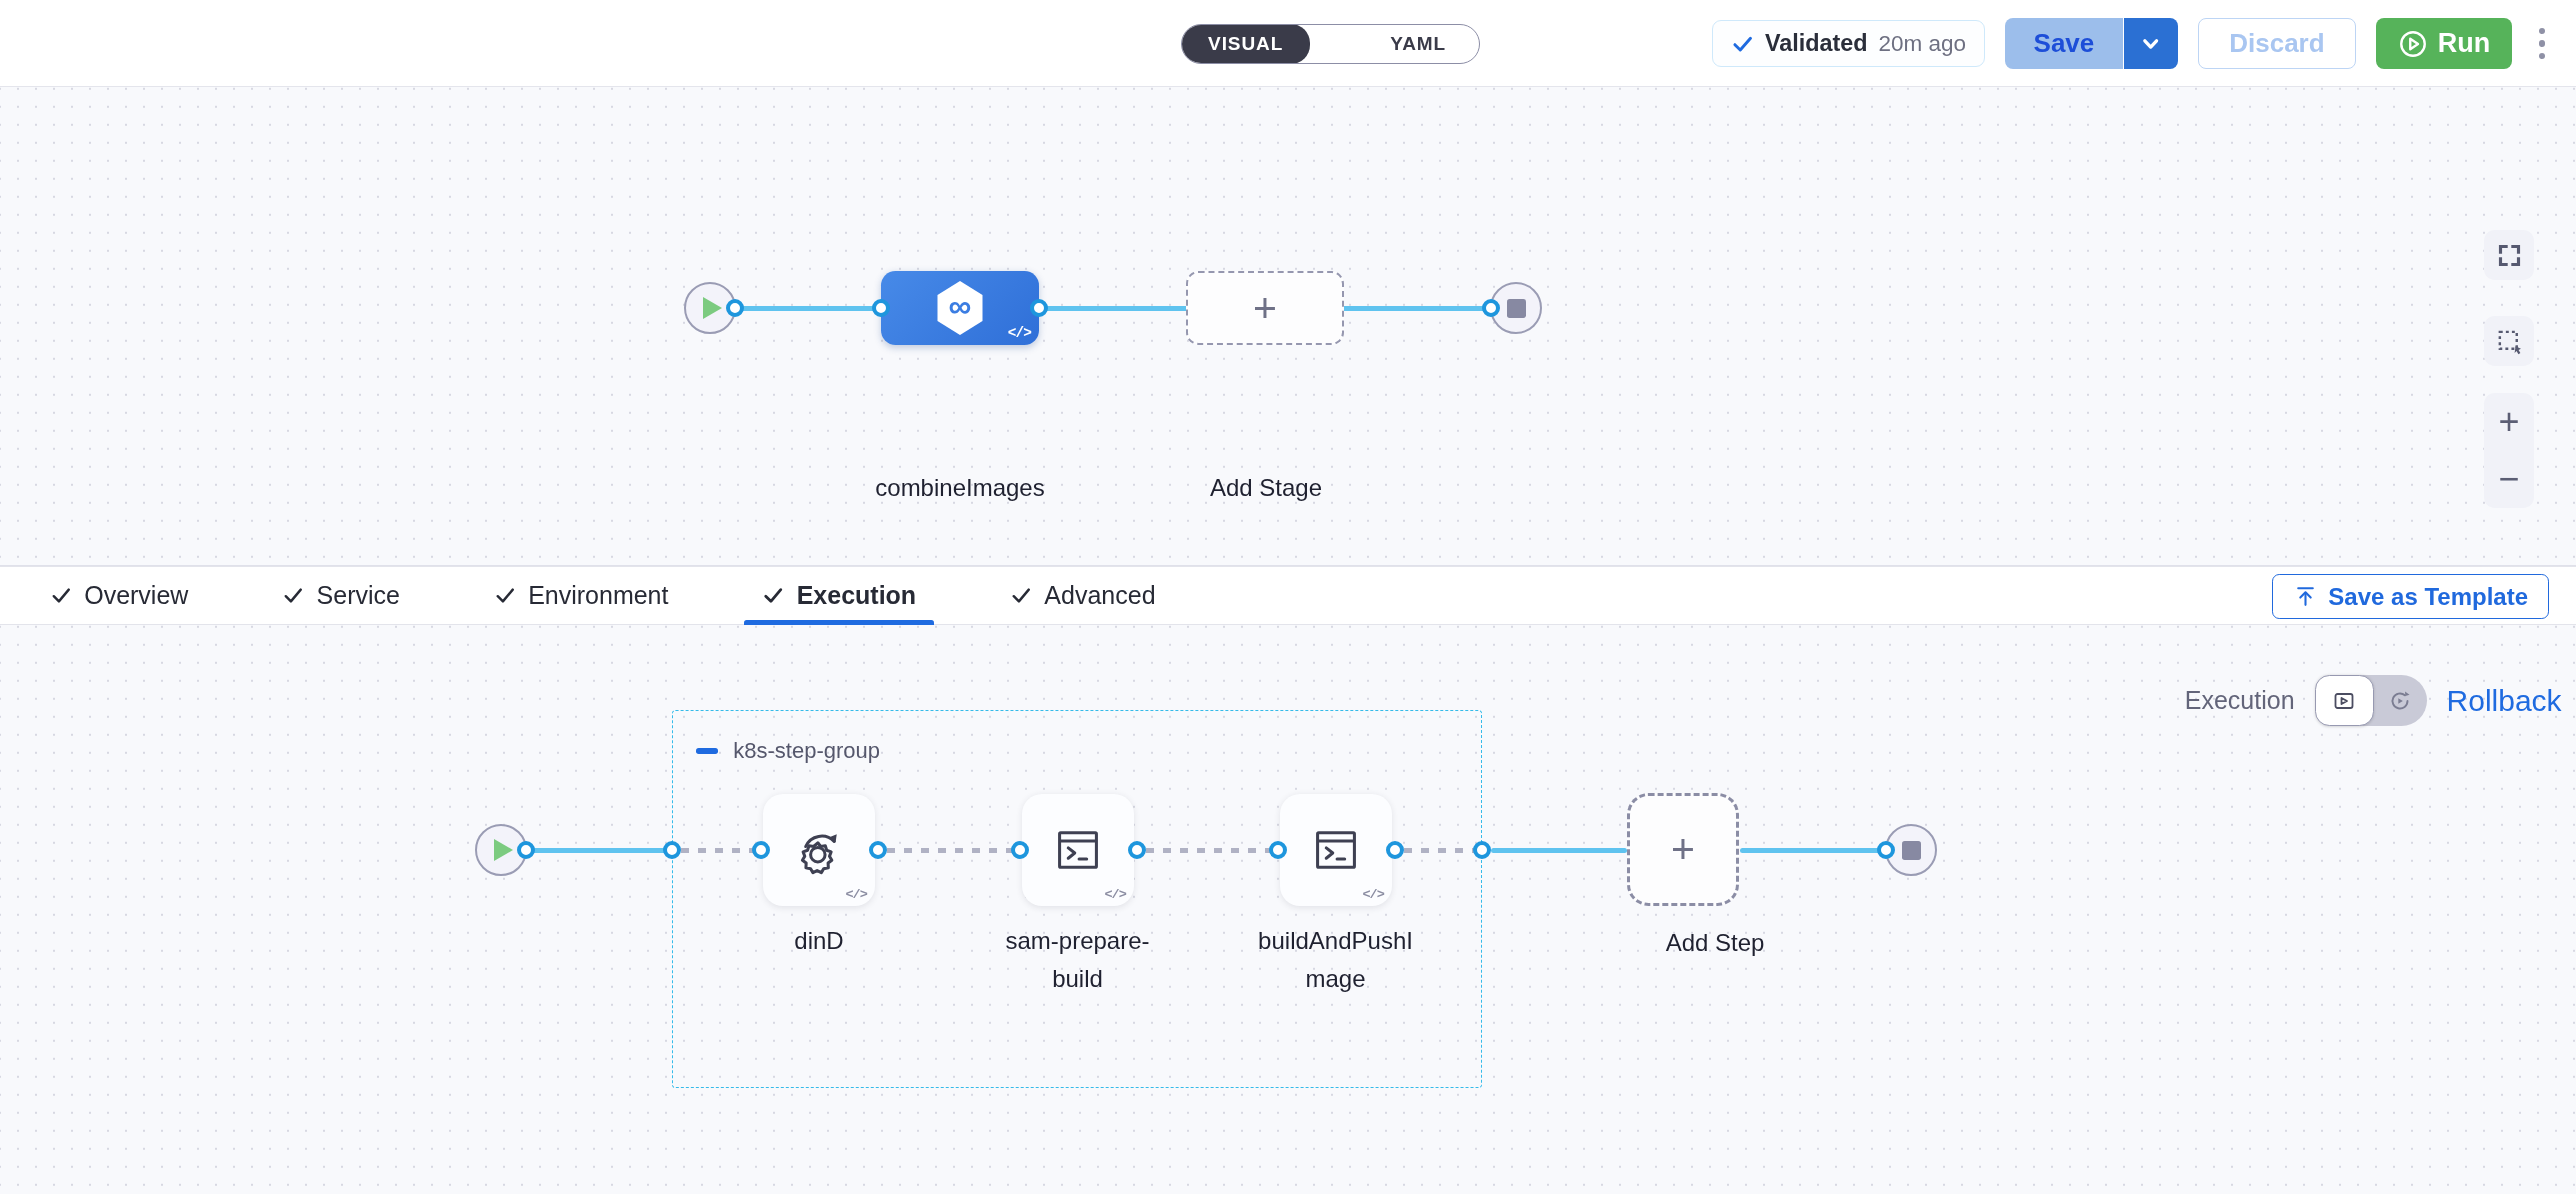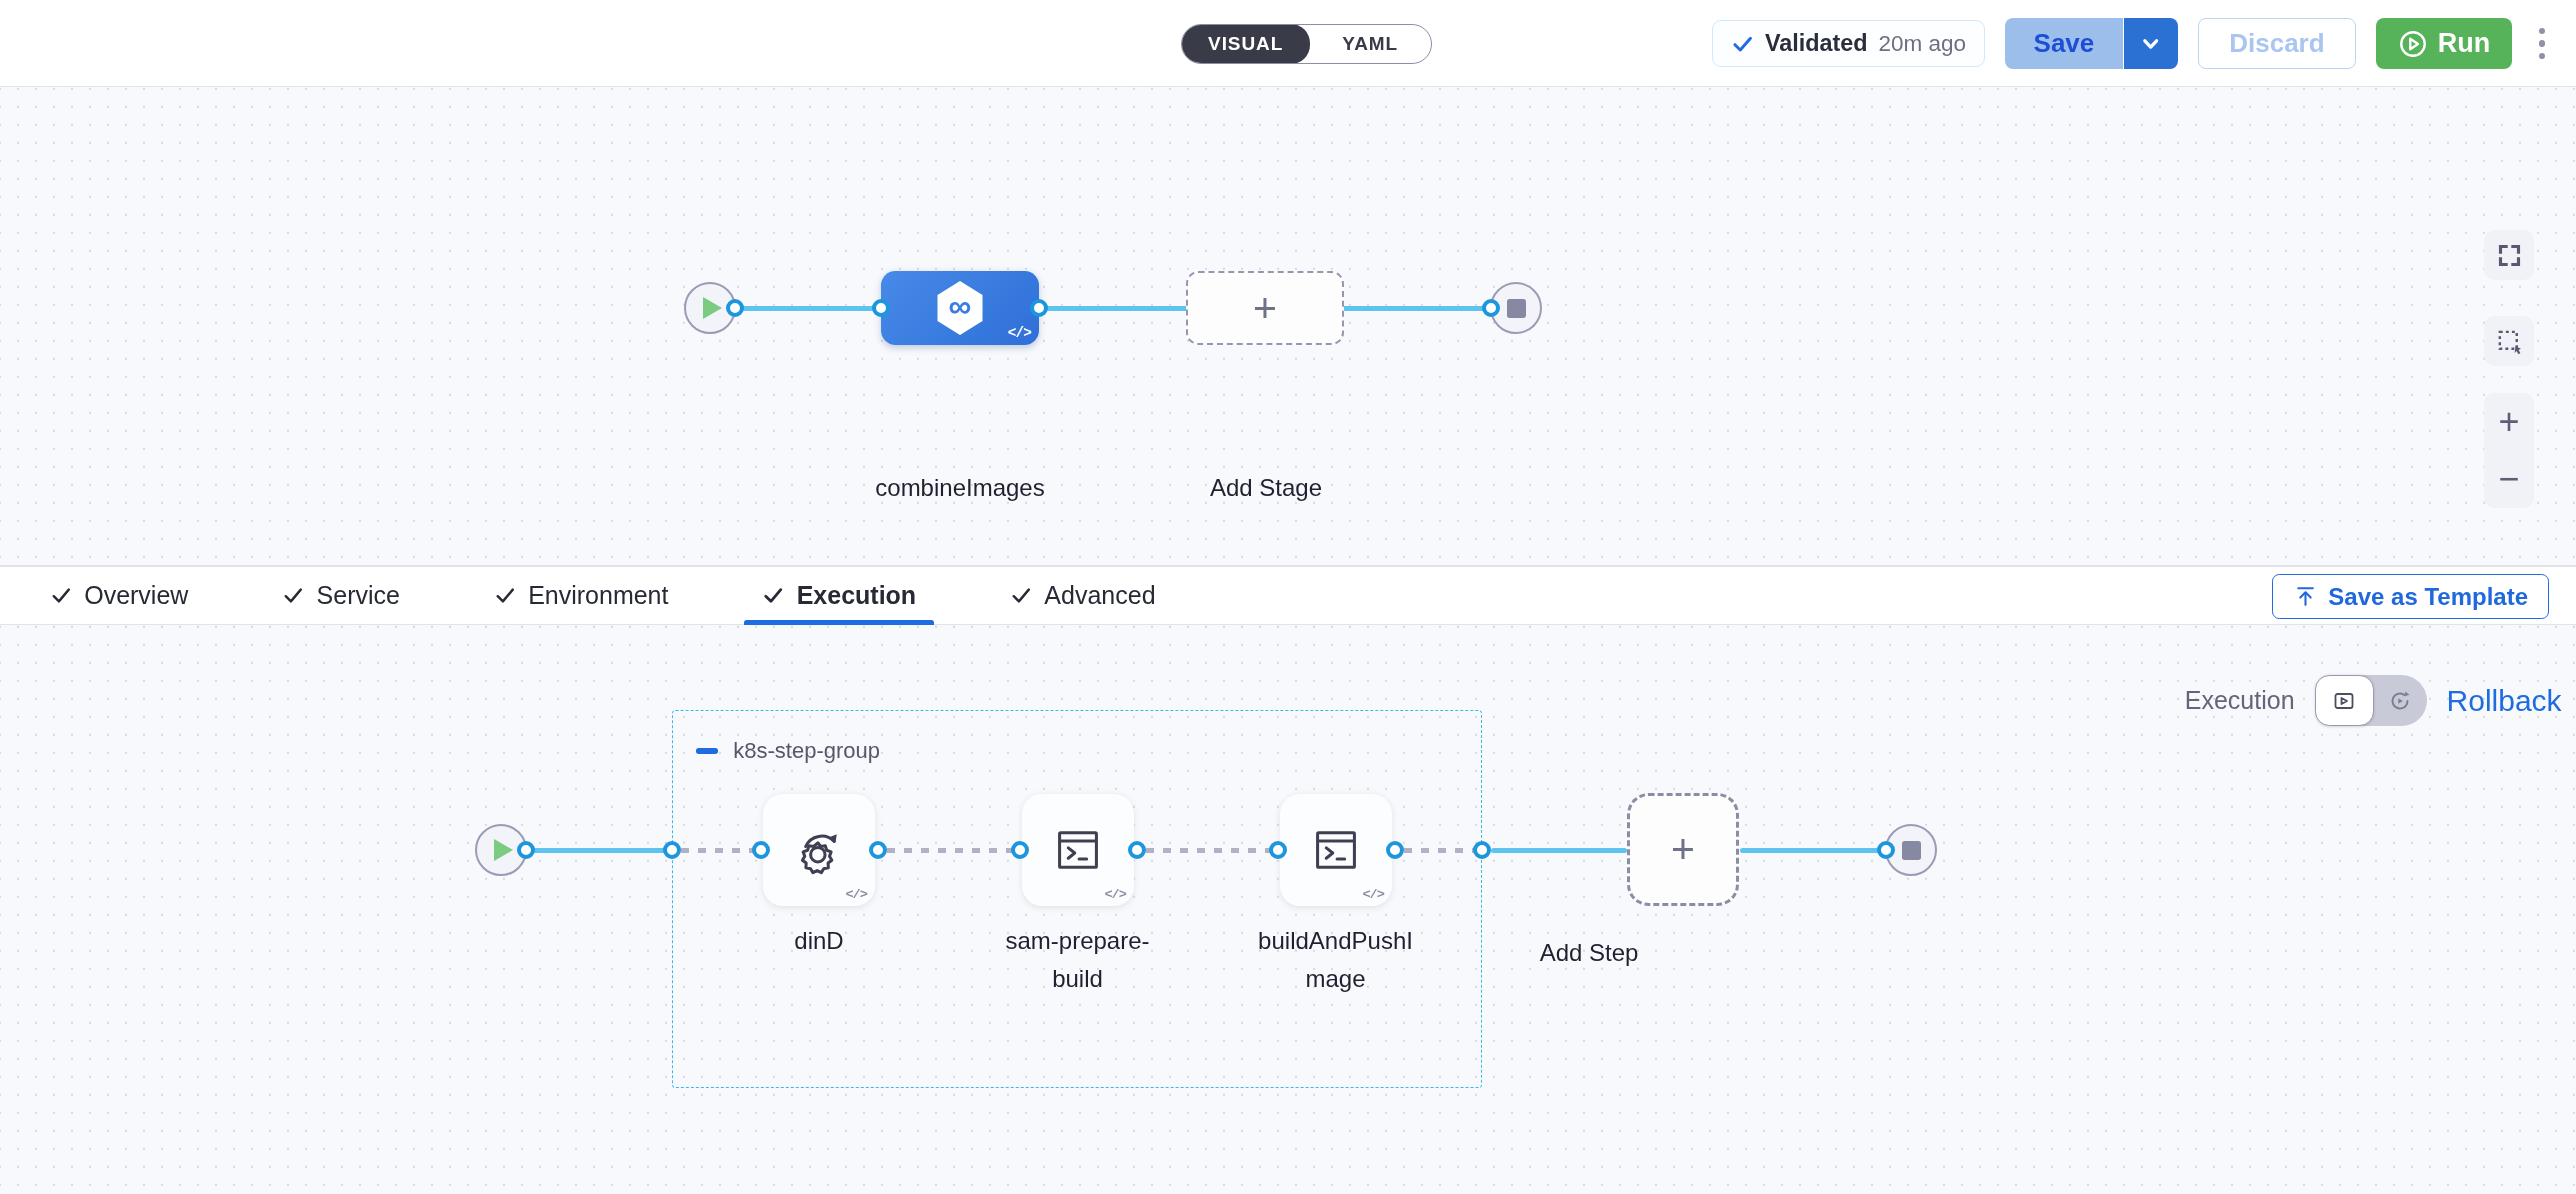--- a/index.html
+++ b/index.html
@@ -6,21 +6,21 @@
   html,body { width:2576px; height:1194px; }
   body { font-family:"Liberation Sans","DejaVu Sans",sans-serif; background:#fff; }
   #app { position:relative; width:2576px; height:1194px; overflow:hidden; background:#fff; }
 
   
   .header { position:absolute; left:0; top:0; width:2576px; height:87px; background:#fff; border-bottom:0.9px solid #e4e5ec; z-index:30; }
   .hdr-left { position:absolute; left:47px; top:0; height:87px; display:flex; align-items:center; gap:21.6px; }
   .page-title { font-size:36px; font-weight:700; color:#1c1d24; letter-spacing:-0.4px; }
   .pencil-btn { display:flex; align-items:center; cursor:pointer; }
 
-  .mode-toggle { position:absolute; left:1181px; top:24px; height:40px; border:1.8px solid #8c8ea6; border-radius:20.7px; display:flex; align-items:stretch; background:#fff; overflow:hidden; }
+  .mode-toggle { position:absolute; left:1181px; top:24px; height:40px; border:1.8px solid #8c8ea6; border-radius:20.7px; display:flex; align-items:stretch; background:#fff; overflow:hidden;gap:48px; }
   .mode-seg { display:flex; align-items:center; justify-content:center; font-size:19px; font-weight:700; letter-spacing:0.9px; cursor:pointer; }
   .mode-seg.visual { background:#3a3b49; color:#fff; border-radius:19px; padding:0 27px; margin:-0.9px; }
   .mode-seg.yaml { color:#3a3b49; padding:0 33px; }
 
   .hdr-right { position:absolute; right:23.4px; top:0; height:87px; display:flex; align-items:center; gap:20px; }
   .validated-badge { height:47px; border:1.8px solid #cfe9fb; background:#fdfeff; border-radius:9px; display:flex; align-items:center; gap:10.8px; padding:0 18px; cursor:pointer; }
   .validated-label { font-size:23.4px; font-weight:700; color:#2a2e3a; }
   .validated-time { font-size:22.5px; color:#6e7082; }
   .save-split { height:51px; border-radius:8px; overflow:hidden; display:flex; }
   .save-main { width:118px; background:#9cbeeb; color:#1d4ed8; font-size:26px; font-weight:700; display:flex; align-items:center; justify-content:center; cursor:pointer; }
@@ -320,17 +320,17 @@
     </div>
 
     <div class="port" style="left:1877px; top:216px;"></div>
     <div class="node-circle" style="left:1885px; top:199px;">
       <div class="stop-sq"></div>
     </div>
 
     <div class="node-label" style="left:738px;  top:297px; width:162px;">dinD</div>
     <div class="node-label" style="left:992px; top:297px; width:171px; overflow-wrap:anywhere;">sam-prepare-build</div>
     <div class="node-label" style="left:1250px; top:297px; width:171px; overflow-wrap:anywhere;">buildAndPushImage</div>
-    <div class="node-label" style="left:1508px; top:299px; width:162px;margin-top:10px;">Add Step</div>
+    <div class="node-label" style="left:1634px; top:299px; width:162px;">Add Step</div>
   </div>
 
 </div>
 
 
 </body></html>

